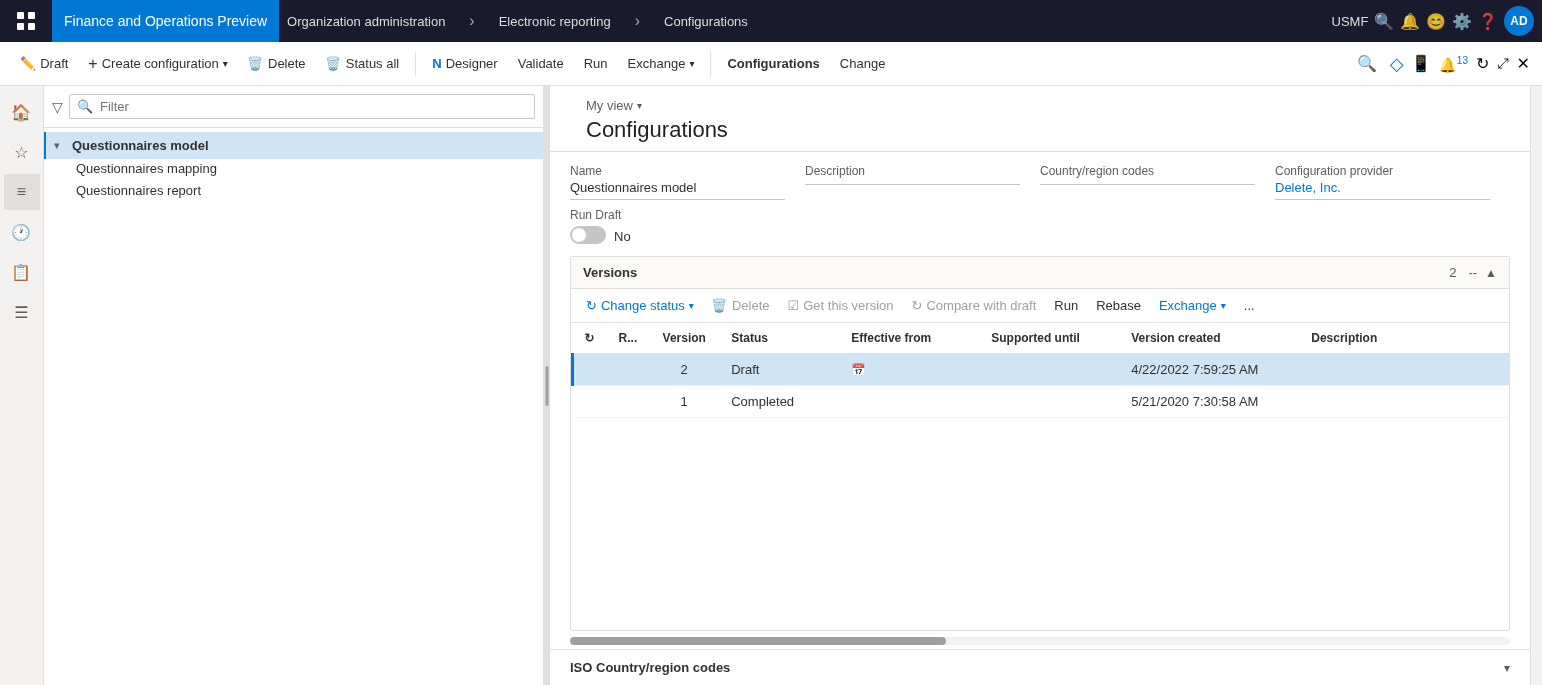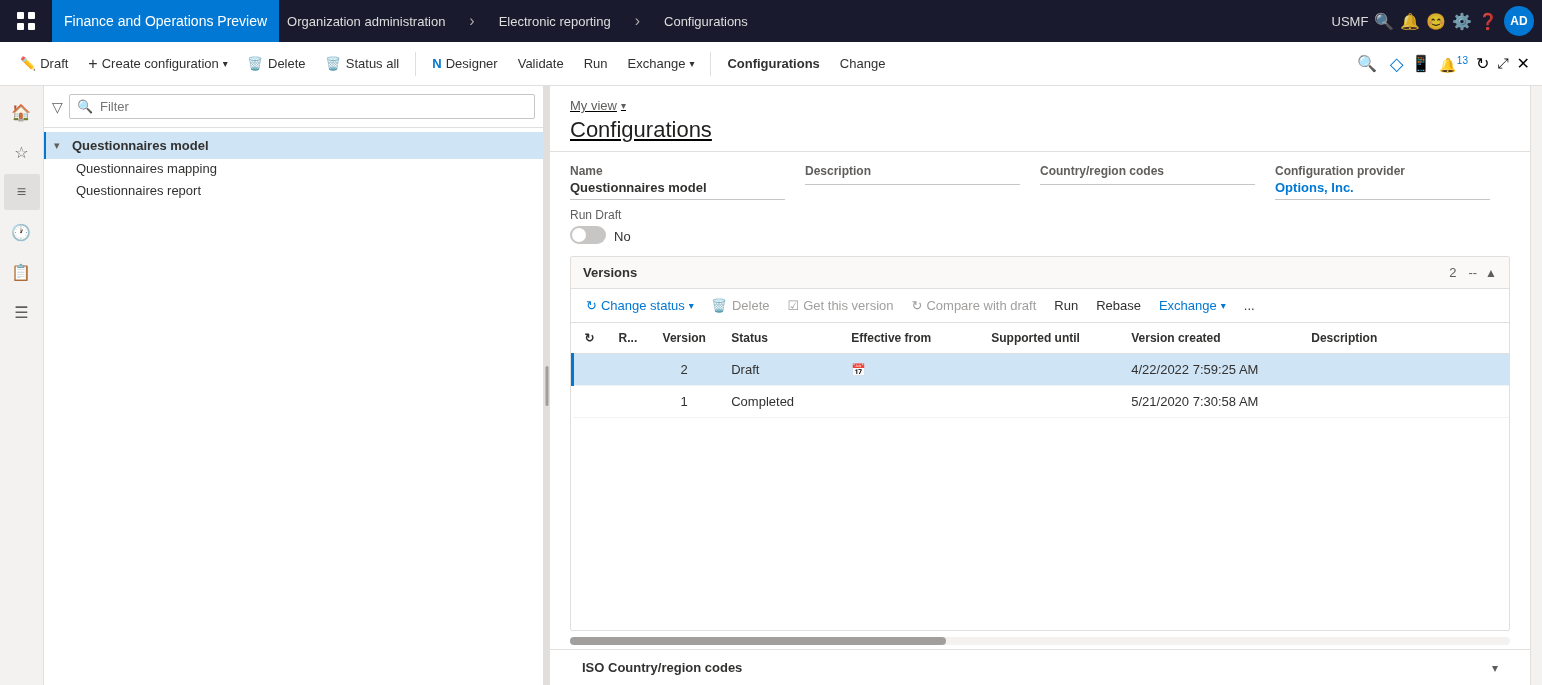--- a/index.html
+++ b/index.html
@@ -189,23 +189,22 @@
 
     
     .right-panel {
       flex: 1;
       display: flex;
       flex-direction: column;
       overflow: hidden;
       background: white;
     }
     .panel-header {
-      padding: 12px 20px 8px;
+      padding: 12px 36px 8px;
       border-bottom: 1px solid #e1dfdd;
-      text-decoration: underline;
     }
     .my-view {
       display: flex;
       align-items: center;
       gap: 4px;
       color: #605e5c;
       font-size: 12px;
       cursor: pointer;
       margin-bottom: 4px;
     }
@@ -213,21 +212,20 @@
       font-size: 22px;
       font-weight: 300;
       color: #201f1e;
     }
 
     
     .form-row {
       display: flex;
       gap: 0;
       padding: 12px 20px 0;
-      font-weight: bold;
     }
     .form-field {
       display: flex;
       flex-direction: column;
       gap: 2px;
       flex: 1;
       padding-right: 20px;
     }
     .form-label {
       font-size: 12px;
@@ -375,21 +373,21 @@
       height: 8px;
       width: 40%;
       background: #a19f9d;
       border-radius: 4px;
     }
 
     
     .iso-section {
       display: flex;
       align-items: center;
-      padding: 10px 32px;
+      padding: 10px 20px;
       border-top: 1px solid #e1dfdd;
       cursor: pointer;
       background: white;
     }
     .iso-title { font-size: 13px; font-weight: 600; color: #323130; flex: 1; }
     .iso-chevron { font-size: 12px; color: #605e5c; }
 
     
     .right-scrollbar {
       width: 12px;
@@ -540,21 +538,21 @@
         <div class="form-field">
           <span class="form-label">Description</span>
           <span class="form-value"></span>
         </div>
         <div class="form-field">
           <span class="form-label">Country/region codes</span>
           <span class="form-value"></span>
         </div>
         <div class="form-field">
           <span class="form-label">Configuration provider</span>
-          <span class="form-value link">Options, Inc.</span>
+          <span class="form-value link">Delete, Inc.</span>
         </div>
       </div>
 
       <div class="run-draft-section">
         <span class="run-draft-label">Run Draft</span>
         <div class="toggle-row">
           <div class="toggle"></div>
           <span class="toggle-text">No</span>
         </div>
       </div>

